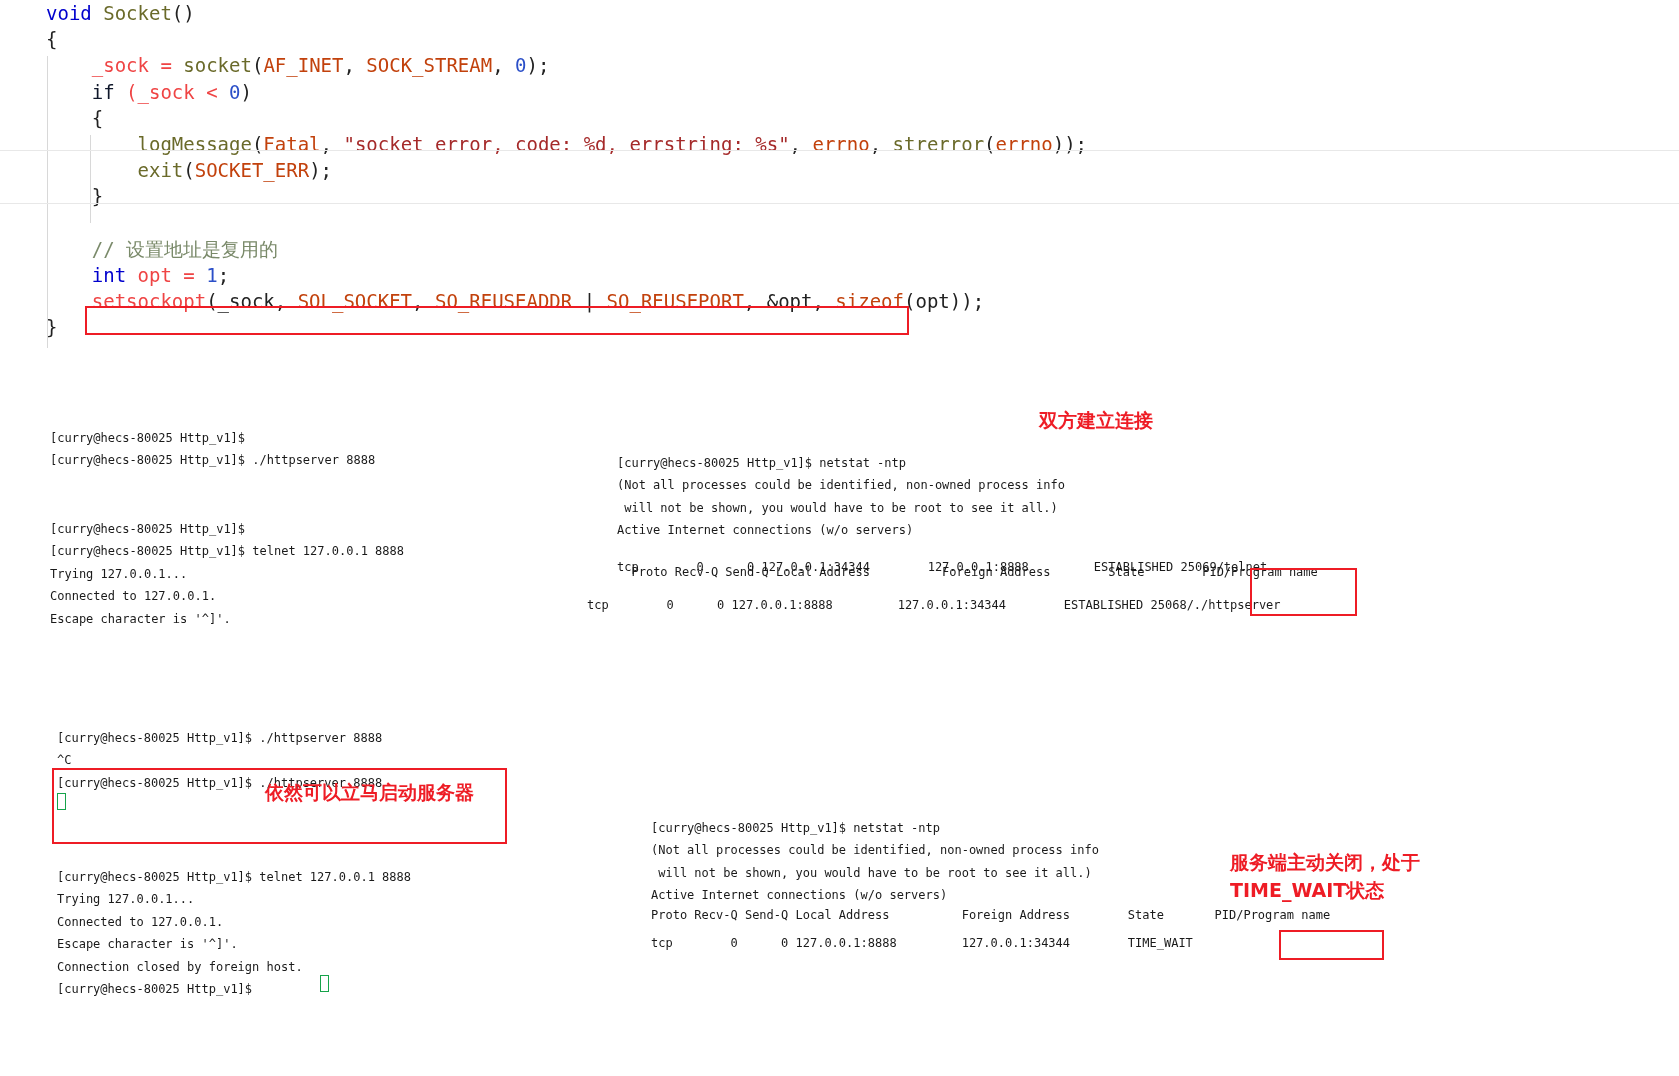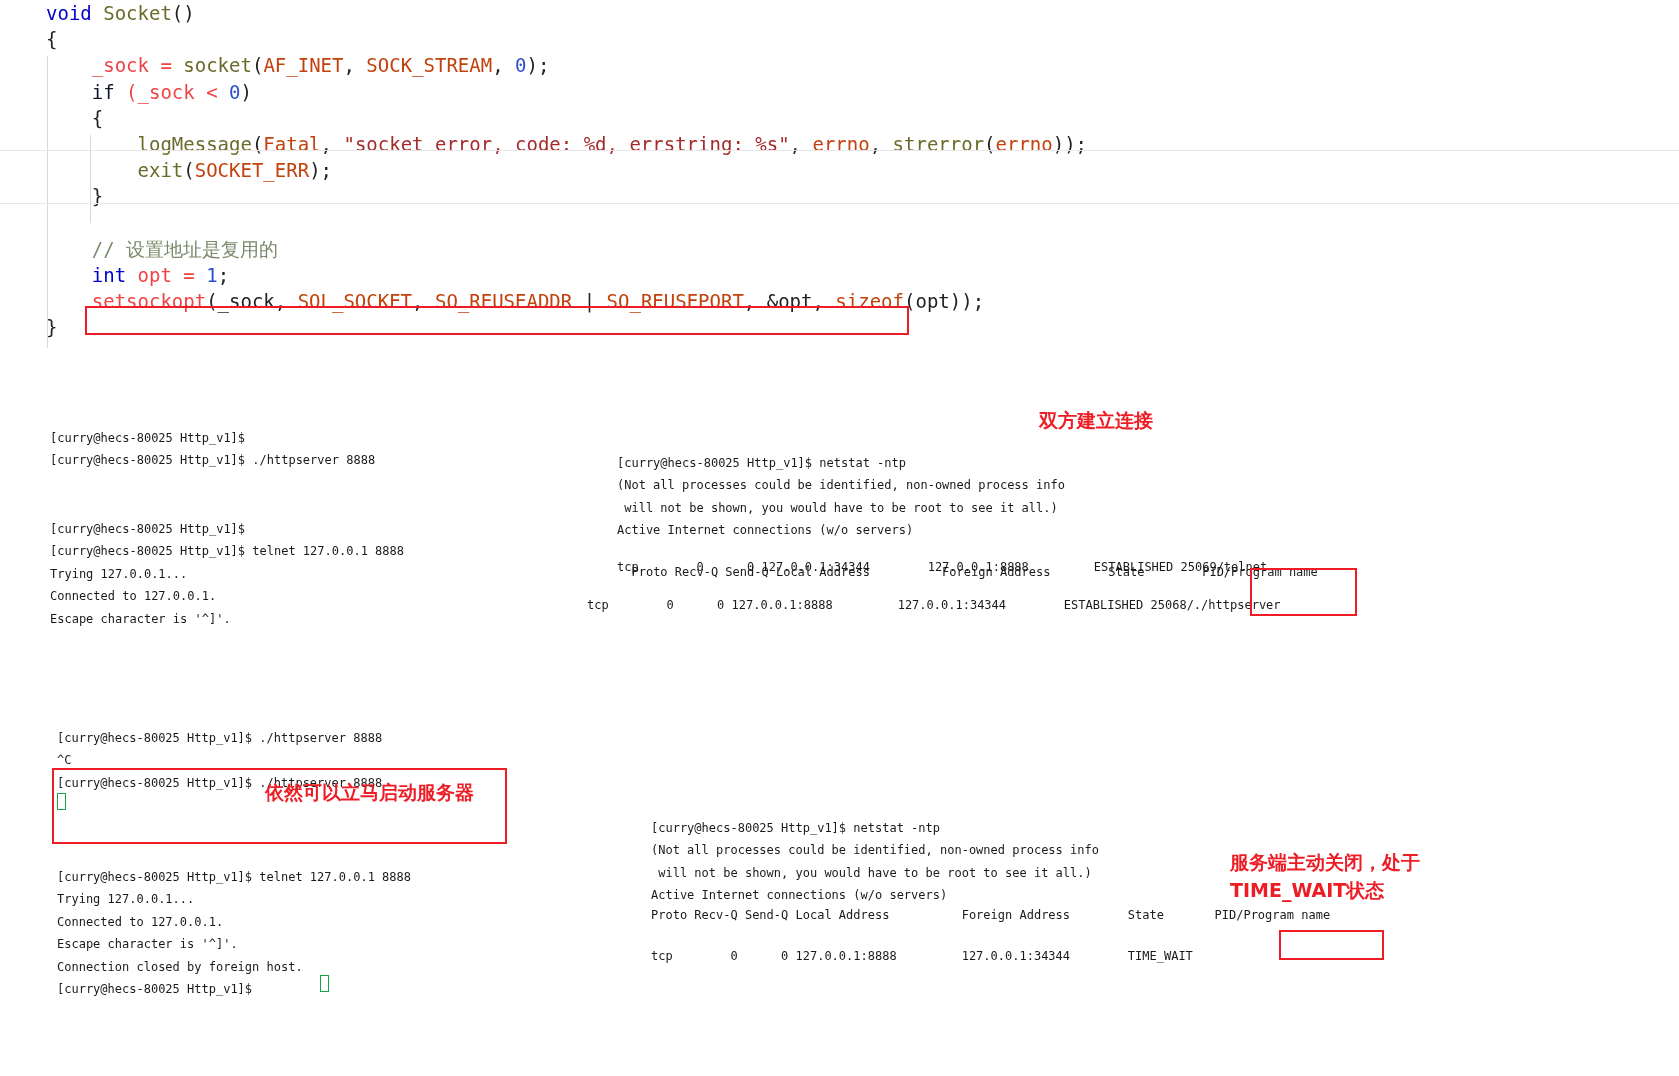--- a/index.html
+++ b/index.html
@@ -148,18 +148,18 @@
 
 <div class="cursor-green" style="left:320px; top:975px;"></div>
 
 <div class="term" style="left:651px; top:817px;">[curry@hecs-80025 Http_v1]$ netstat -ntp
 (Not all processes could be identified, non-owned process info
  will not be shown, you would have to be root to see it all.)
 Active Internet connections (w/o servers)</div>
 
 <div class="term" style="left:651px; top:904px;">Proto Recv-Q Send-Q Local Address          Foreign Address        State       PID/Program name</div>
 
-<div class="term" style="left:651px; top:932px;margin-top:13px;">tcp        0      0 127.0.0.1:8888         127.0.0.1:34344        TIME_WAIT</div>
+<div class="term" style="left:651px; top:932px;">tcp        0      0 127.0.0.1:8888         127.0.0.1:34344        TIME_WAIT</div>
 
 <div class="red-box" style="left:1279px; top:930px; width:105px; height:30px;"></div>
 
 <div class="annot" style="left:1230px; top:848px;">服务端主动关闭，处于
 TIME_WAIT状态</div>
 
 </body></html>

